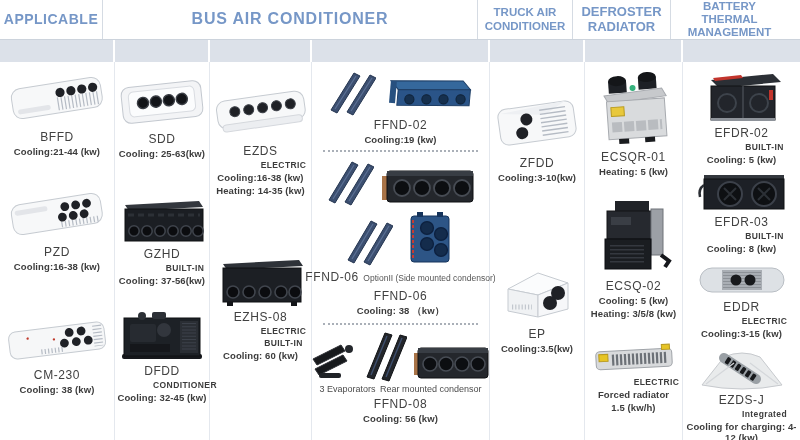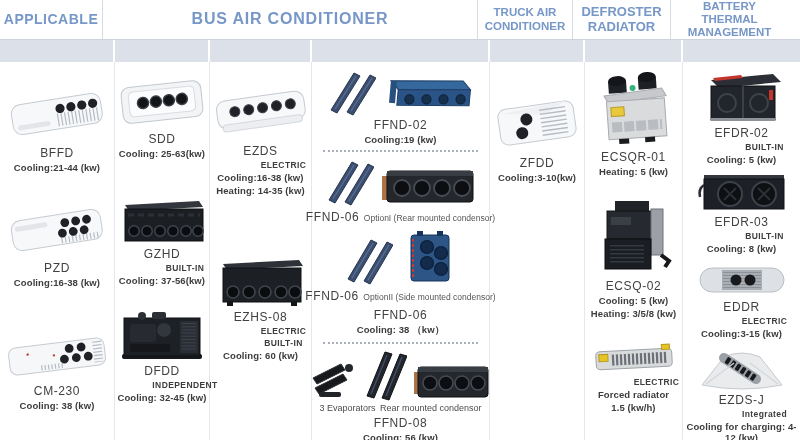--- a/index.html
+++ b/index.html
@@ -21,21 +21,21 @@
 
   
   .band { display:flex; height:22px; background:#fff; }
   .bcell { background:#dce1e9; border-right:2px solid #ffffff; height:100%; }
   .bcell:last-child { border-right:none; }
 
   
   .content { display:flex; height:378px; }
   .col { border-right:1px solid #e4e8ee; display:flex; flex-direction:column; align-items:center; }
   .col:last-child { border-right:none; }
-  .c1 { width:115px; padding-top:24px;  }
+  .c1 { width:115px; padding-top:8px;  }
   .c2 { width:95px;  padding-top:12px; }
   .c3 { width:102px; padding-top:18px; }
   .c4 { width:178px; padding-top:6px;  }
   .c5 { width:95px;  padding-top:30px; }
   .c6 { width:98px;  padding-top:8px;  }
   .c7 { width:117px; padding-top:6px;  }
 
   .product { display:flex; flex-direction:column; align-items:center; text-align:center; width:100%; }
   .imgbox { display:flex; align-items:center; justify-content:center; }
   .pname { font-size:12px; color:#414141; letter-spacing:.6px; margin-top:2px; }
@@ -194,21 +194,21 @@
             <rect x="62" y="17" width="18" height="32" fill="#2a2e34"></rect>
             <path d="M71 19 V47" stroke="#3c414a" stroke-width="14" stroke-dasharray="1 2.2"></path>
             <rect x="12" y="20" width="26" height="18" rx="2" fill="#272b31"></rect>
             <circle cx="46" cy="26" r="7" fill="#32363d"></circle>
             <circle cx="24" cy="12" r="4" fill="#2c3036"></circle>
             <rect x="34" y="8" width="14" height="7" rx="2" fill="#2c3036"></rect>
             <rect x="12" y="40" width="40" height="8" fill="#15171b"></rect>
           </svg>
         </div>
         <div class="pname">DFDD</div>
-        <div class="ptag">INDEPENDENT</div>
+        <div class="ptag">CONDITIONER</div>
         <div class="pspec">Cooling: 32-45 (kw)</div>
       </div>
     </div>
 
     <div class="col c3">
       <div class="product">
         <div class="imgbox">
           <svg width="96" height="62" viewBox="0 0 96 62">
             <g transform="rotate(-8 48 31)">
               <rect x="4" y="16" width="88" height="28" rx="9" fill="#f7f8f9" stroke="#c6cbd1"></rect>
@@ -306,24 +306,20 @@
               <rect x="7" y="5" width="86" height="5" fill="#383d44"></rect>
               <g fill="#0c0e11" stroke="#474c54" stroke-width="1.8">
                 <circle cx="22" cy="22" r="8"></circle>
                   <circle cx="42" cy="22" r="8"></circle>
                 <circle cx="62" cy="22" r="8"></circle>
                   <circle cx="82" cy="22" r="8"></circle>
               </g>
             </svg>
           </span>
         </div>
-        <div class="optline">
-          <span class="optname">FFND-06</span>
-          <span class="optcap">OptionI (Rear mounted condensor)</span>
-        </div>
       </div>
 
       <div class="product" style="margin-top:4px">
         <div class="ffrow">
           <span class="imgbox">
             <svg width="48" height="52" viewBox="0 0 48 52">
               <g fill="#3c4f70" stroke="#243550">
                 <path d="M3 46 L26 7 L32 10 L9 49 Z"></path>
                 <path d="M19 48 L42 9 L48 12 L25 51 Z"></path>
               </g>
@@ -410,20 +406,34 @@
               <circle cx="33" cy="26" r="6" fill="#1f2126"></circle>
               <circle cx="27" cy="39" r="6" fill="#1f2126"></circle>
               <path d="M60 18 V46" stroke="#b5bbc4" stroke-width="26" stroke-dasharray="1.4 2.8"></path>
             </g>
           </svg>
         </div>
         <div class="pname">ZFDD</div>
         <div class="pspec">Cooling:3-10(kw)</div>
       </div>
 
+      <div class="product" style="margin-top:82px">
+        <div class="imgbox">
+          <svg width="78" height="60" viewBox="0 0 78 60">
+            <path d="M10 24 L40 8 L70 18 L40 30 Z" fill="#fbfcfd" stroke="#c6cbd1"></path>
+            <path d="M10 24 L40 30 L40 52 L10 46 Z" fill="#f0f2f4" stroke="#c6cbd1"></path>
+            <path d="M40 30 L70 18 L70 44 L40 52 Z" fill="#f6f7f9" stroke="#c6cbd1"></path>
+            <circle cx="60" cy="28" r="7" fill="#1f2126"></circle>
+            <circle cx="52" cy="38" r="7" fill="#1f2126"></circle>
+            <path d="M14 42 H34" stroke="#c2c7ce" stroke-width="5" stroke-dasharray="1.2 2"></path>
+          </svg>
+        </div>
+        <div class="pname">EP</div>
+        <div class="pspec">Cooling:3.5(kw)</div>
+      </div>
     </div>
 
     <div class="col c6">
       <div class="product">
         <div class="imgbox">
           <svg width="74" height="78" viewBox="0 0 74 78">
             <g transform="rotate(-4 37 39)">
               <rect x="13" y="10" width="18" height="12" fill="#1d2025"></rect>
               <ellipse cx="22" cy="10" rx="9" ry="5" fill="#141619"></ellipse>
               <rect x="43" y="8" width="18" height="12" fill="#1d2025"></rect>

